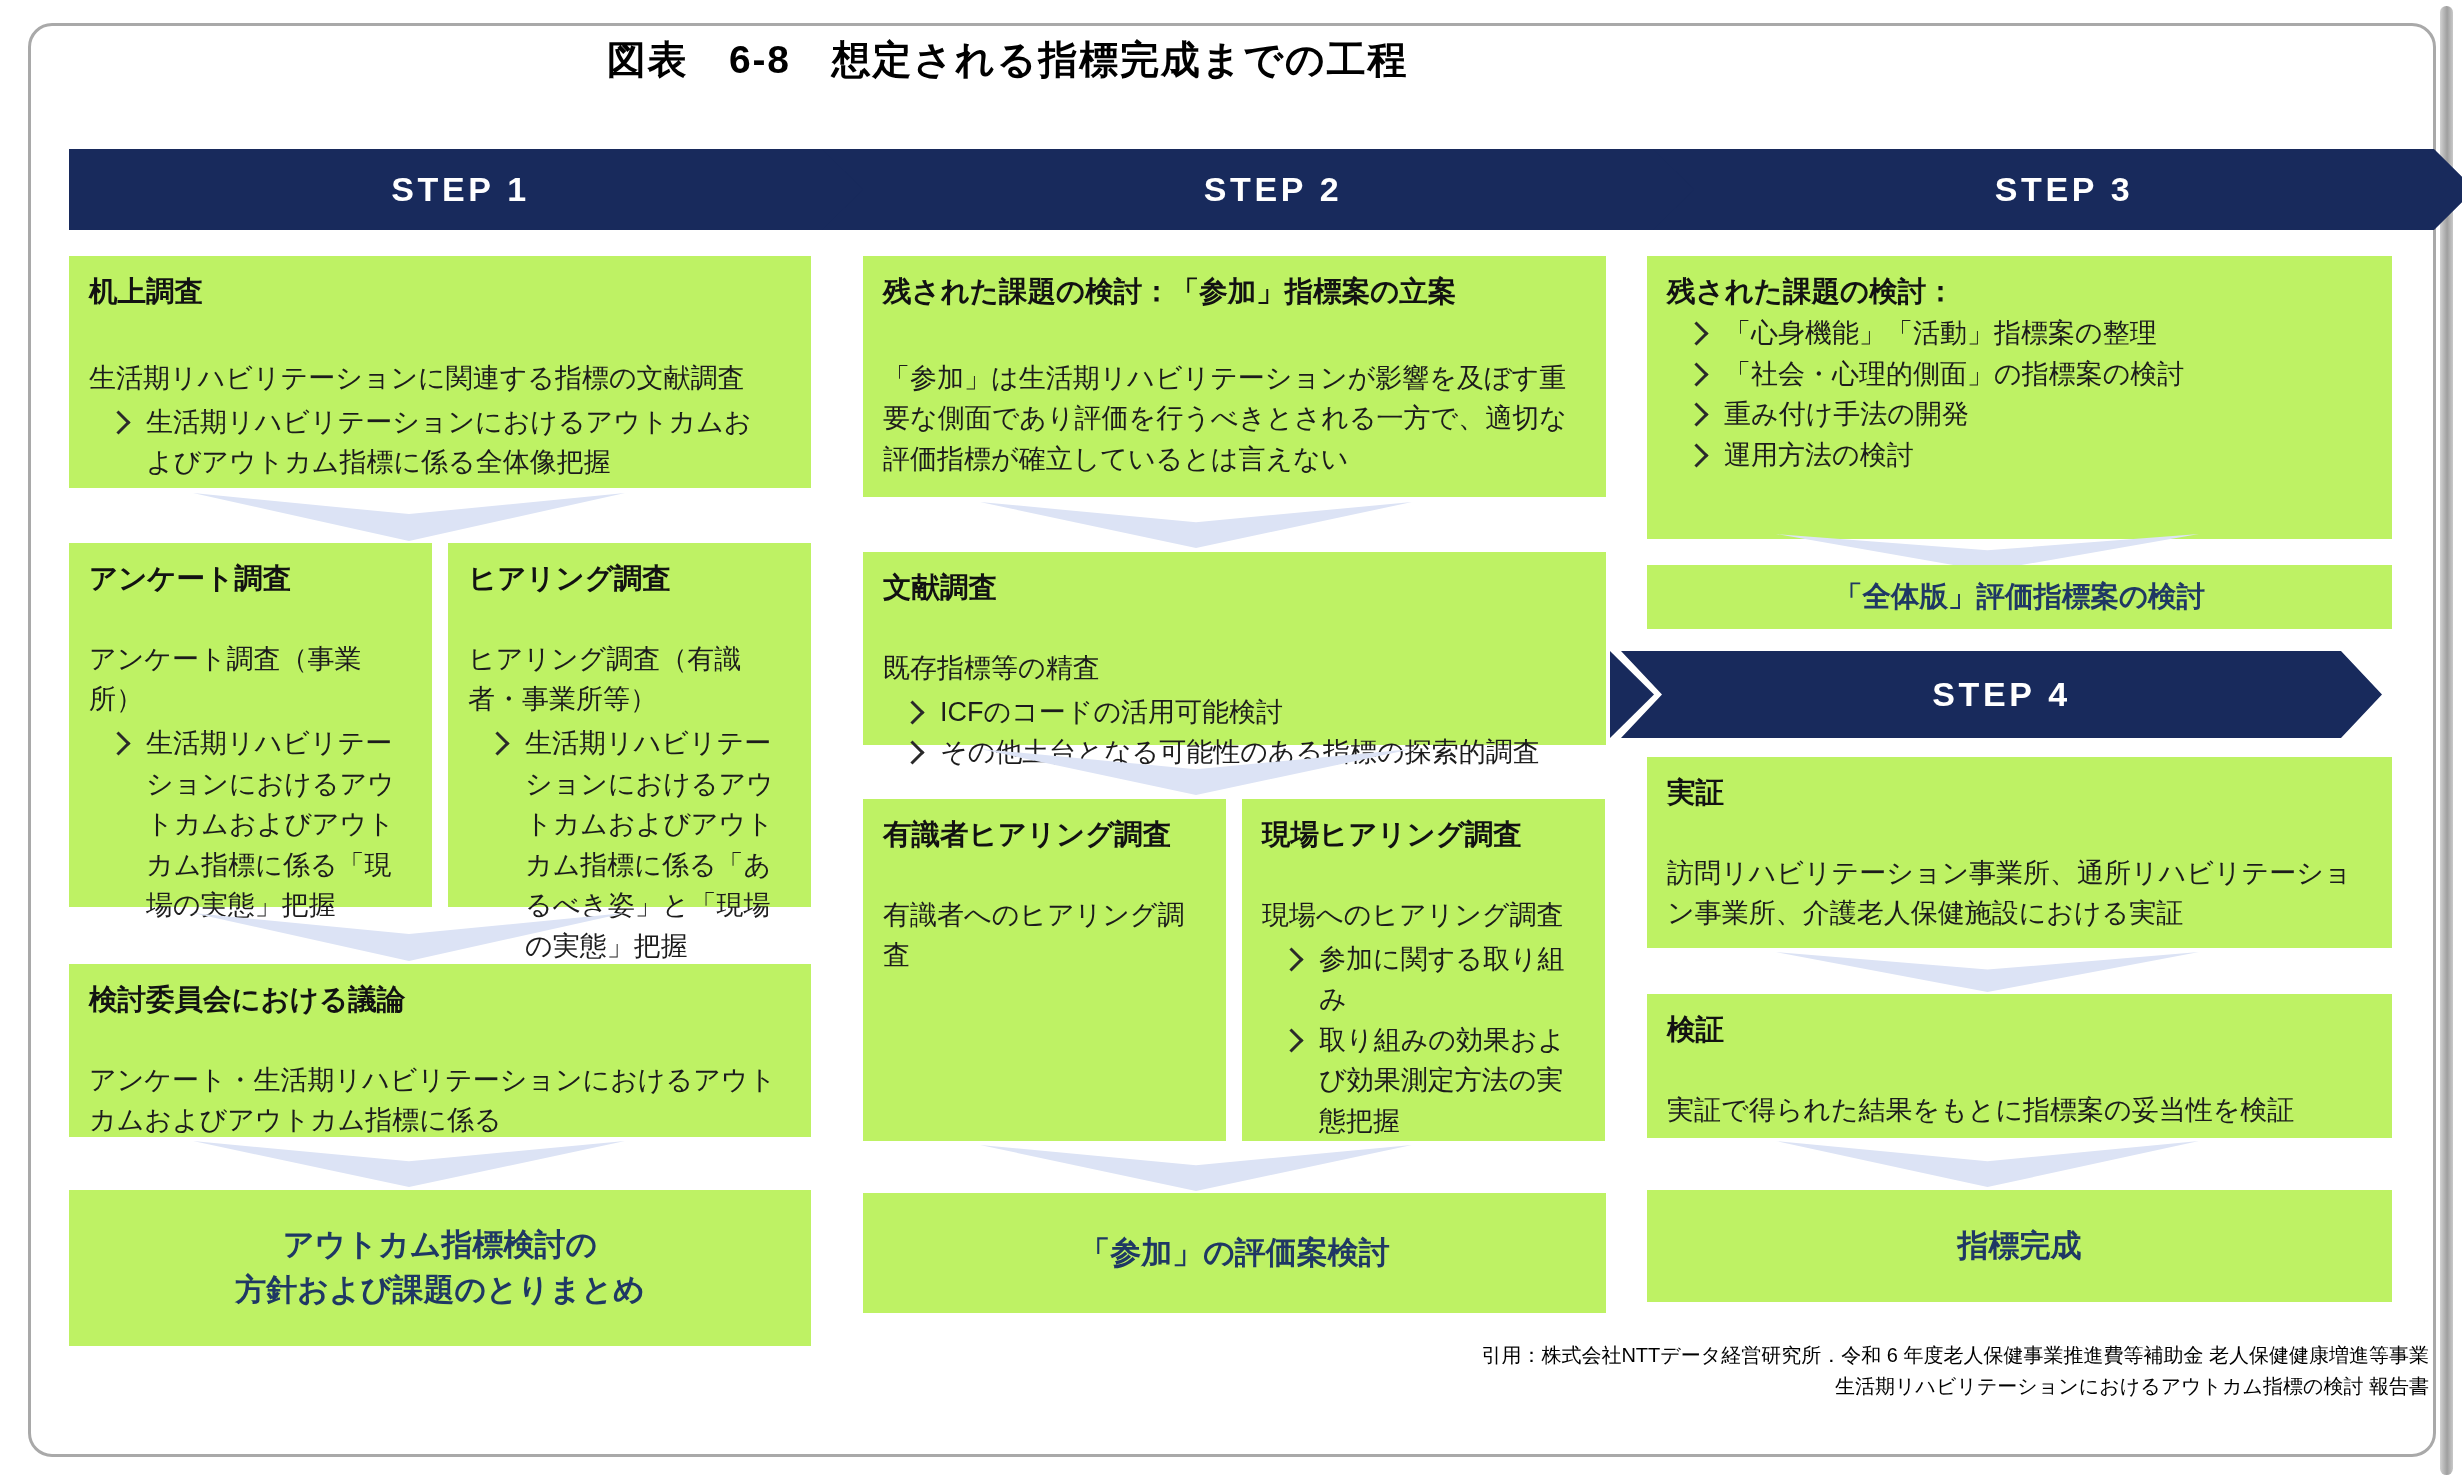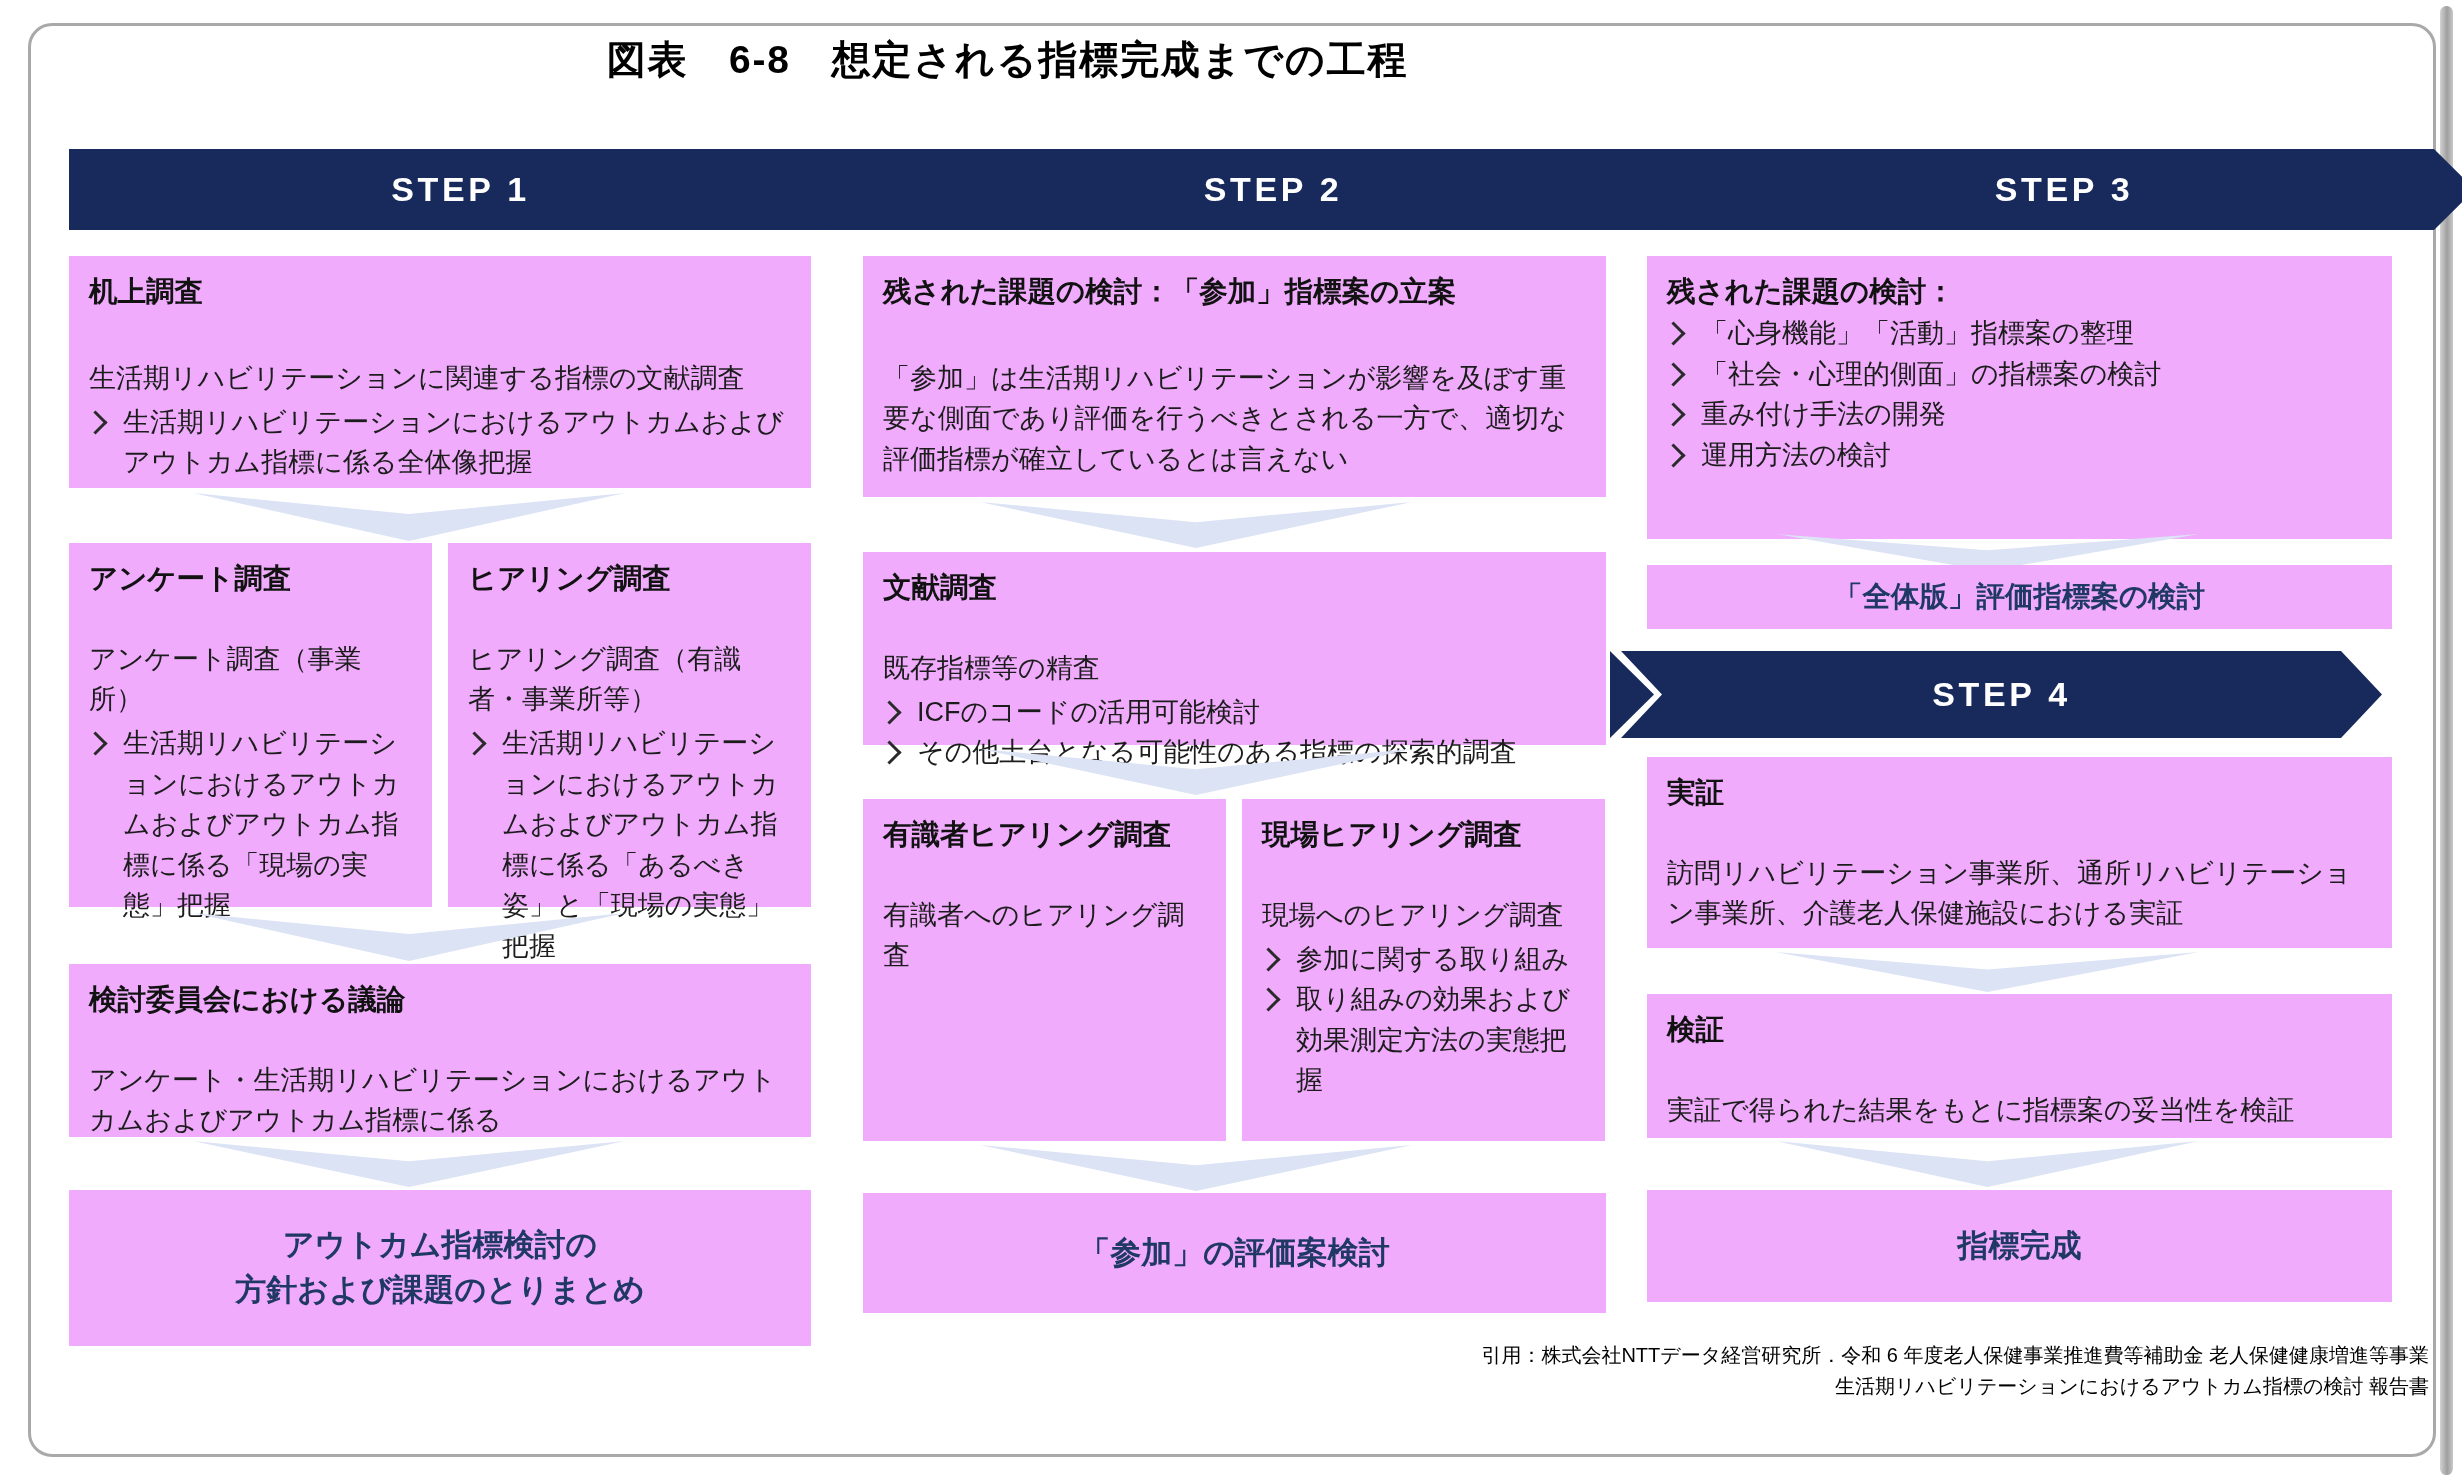--- a/index.html
+++ b/index.html
@@ -33,31 +33,31 @@
   }
   .banner-mid {
     clip-path:polygon(0 0, calc(100% - 41px) 0, 100% 50%, calc(100% - 41px) 100%, 0 100%, 41px 50%);
     padding-left:41px; padding-right:41px;
   }
   .banner-tip {
     position:absolute; background:#182a5c;
     clip-path:polygon(0 0, 100% 50%, 0 100%);
   }
   .box {
-    position:absolute; background:#f0abfc;
+    position:absolute; background:#bef264;
   }
   .box-title {
     font-size:28.5px; font-weight:bold; color:#121212;
     padding:16.6px 20px 0 20px; line-height:1.3;
   }
   .box-lead {
     font-size:27px; padding:0 20px; margin-top:48px; line-height:1.5; color:#1c1c1c;
   }
   .box-lead.tight { margin-top:42px; }
-  .box ul { list-style:none; margin:3.7px 0 0 0; padding:0 12px; }
+  .box ul { list-style:none; margin:3.7px 0 0 0; padding:0 35px; }
   .box li {
     position:relative; padding-left:42px; font-size:27px; line-height:1.5; color:#1c1c1c;
   }
   .box li::before {
     content:""; position:absolute; left:6.4px; top:12px; width:14px; height:14px;
     border-top:3.7px solid #2a2a2a; border-right:3.7px solid #2a2a2a;
     transform:rotate(45deg);
   }
   .gap-lg { margin-top:48px; }
   .summary-box {

